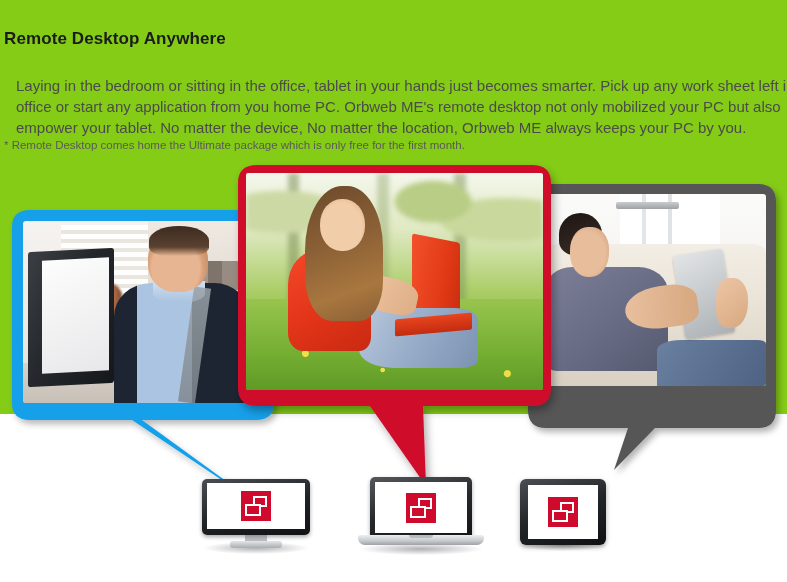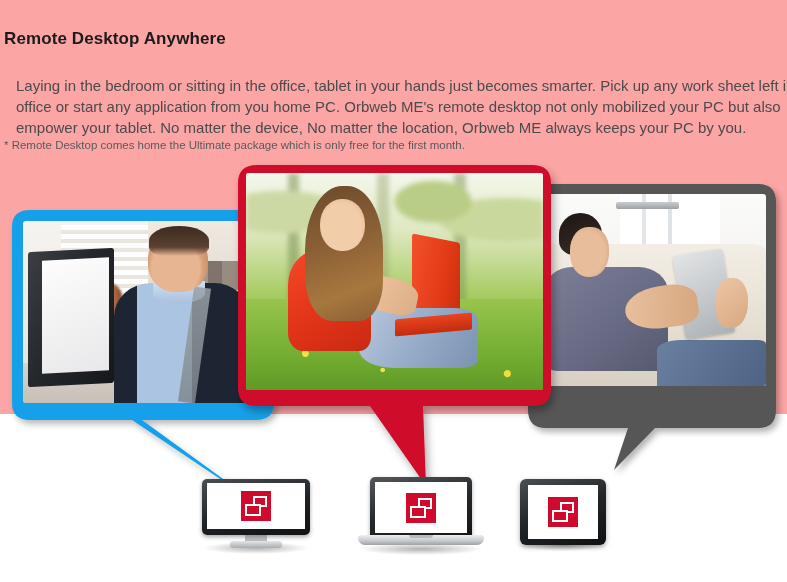--- a/index.html
+++ b/index.html
@@ -7,21 +7,21 @@
     margin: 0; padding: 0;
     width: 787px; height: 582px;
     background: #ffffff;
     font-family: "Liberation Sans", sans-serif;
     overflow: hidden;
   }
   #page {
     position: relative;
     width: 787px;
     height: 414px;
-    background: #fca5a5;
+    background: #84cc16;
   }
 
   
   .page-title {
     position: absolute;
     left: 4px; top: 18px;
     font-size: 17px;
     font-weight: bold;
     color: #1b1b1b;
     letter-spacing: 0.1px;

